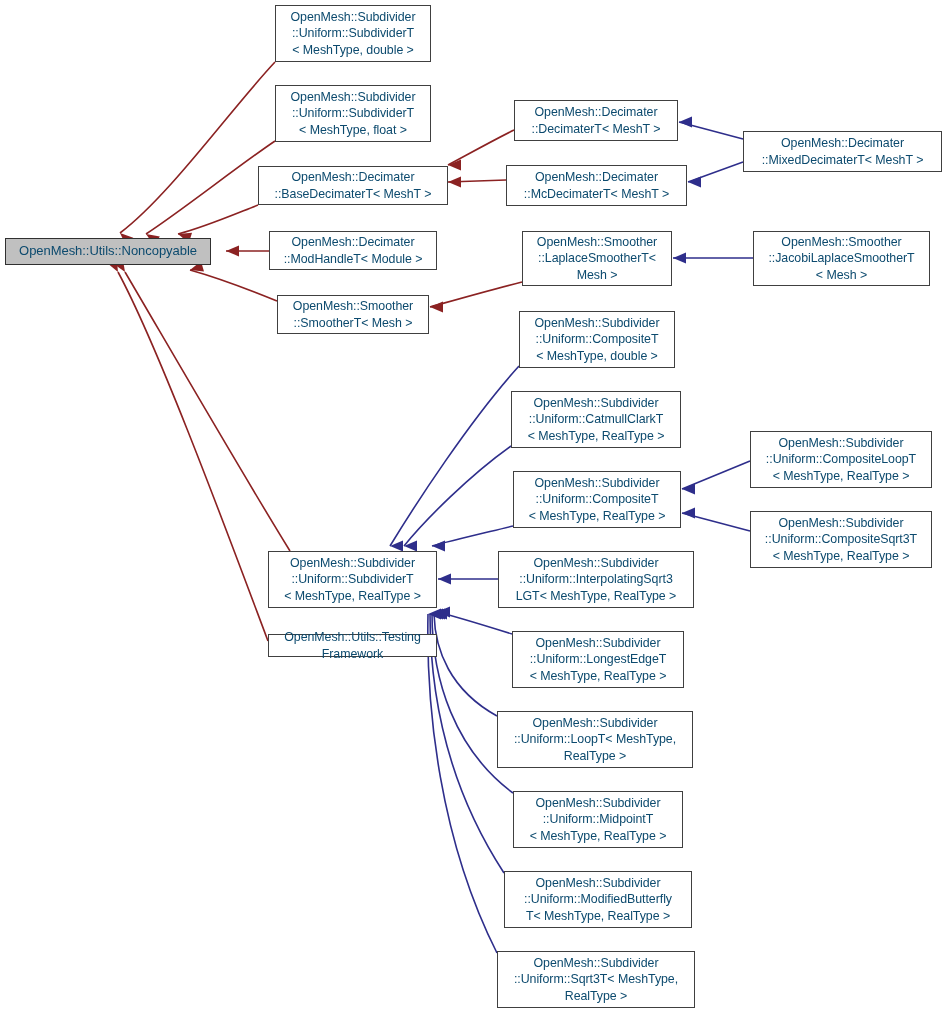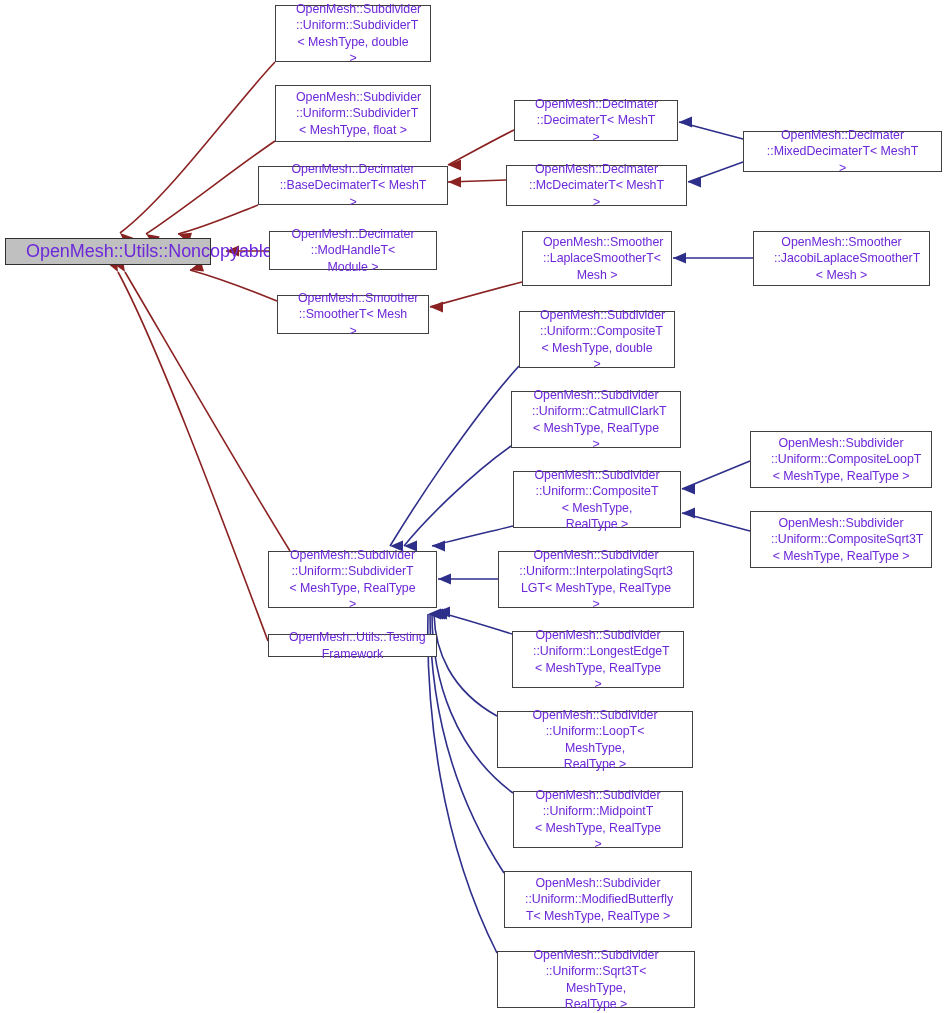--- a/index.html
+++ b/index.html
@@ -29,29 +29,29 @@
     position: absolute;
     box-sizing: border-box;
     border: 1px solid #404040;
     background: #ffffff;
     display: flex;
     align-items: center;
     justify-content: center;
     text-align: center;
     line-height: 1.30;
     font-size: 12.4px;
-    color: #6d28d9;
+    color: #0c4a6e;
     letter-spacing: -0.05px;
     white-space: pre-line;
-    padding: 0 20px;
+    padding: 0 3px;
   }
   .node.root-node {
     background: #c0c0c0;
     border: 1px solid #303030;
-    font-size: 18px;
+    font-size: 13px;
   }
   .node-label {
     display: block;
     width: 100%;
     white-space: pre-line;
   }
 </style>
 </head>
 <body>
 

